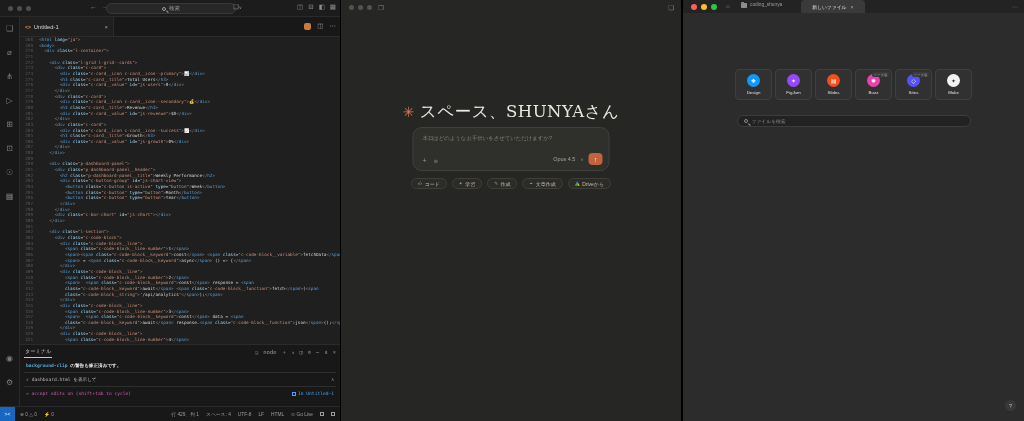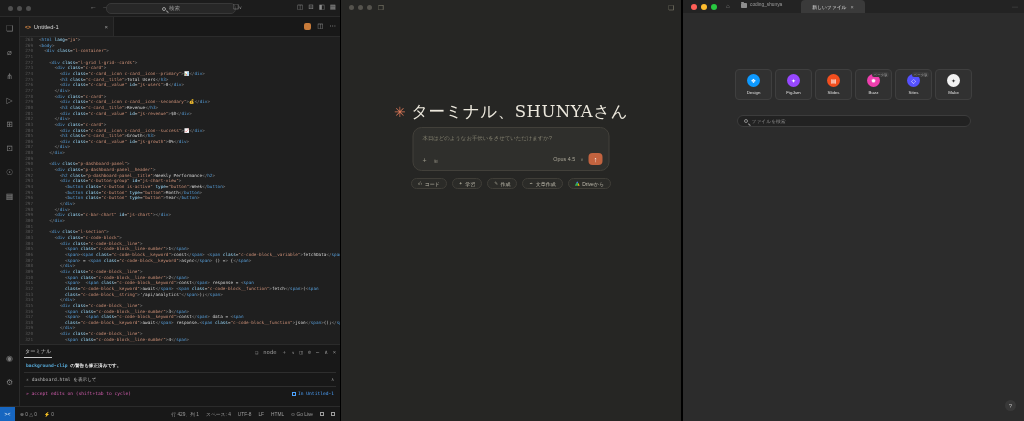--- a/index.html
+++ b/index.html
@@ -251,21 +251,21 @@
   <div class="cl-topbar">
     <div class="dots" style="top:5px;">
         <span class="dot" style="background:#55534d;"></span>
         <span class="dot" style="background:#55534d;"></span>
         <span class="dot" style="background:#55534d;"></span>
       </div>
     <span class="cl-ic" style="left:37px;">❐</span>
     <span class="cl-ic" style="right:7px;">❏</span>
   </div>
   <div class="cl-greeting">
-    <span class="star">✳</span><span>ターミナル、SHUNYAさん</span>
+    <span class="star">✳</span><span>スペース、SHUNYAさん</span>
   </div>
   <div class="cl-input">
     <div class="cl-placeholder">本日はどのようなお手伝いをさせていただけますか?</div>
     <div class="cl-input-left">
       <span>+</span>
       <span style="font-size:5.5px;">≋</span>
     </div>
     <div class="cl-input-right">
       <span class="cl-model">Opus 4.5</span>
       <span class="cl-model-chev">∨</span>

